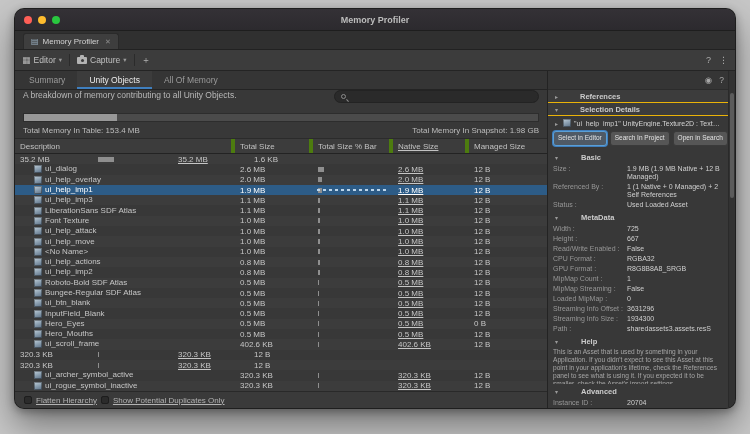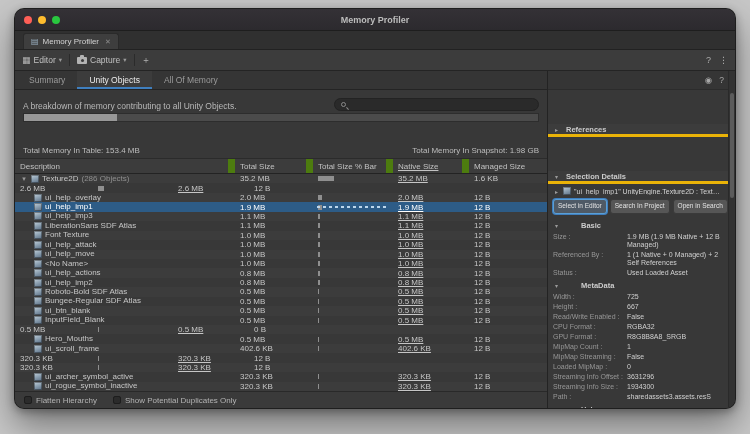--- a/index.html
+++ b/index.html
@@ -43,40 +43,40 @@
   .right{width:188px;flex:none;border-left:1px solid #232323;background:#383838;position:relative;
     display:flex;flex-direction:column;overflow:hidden;padding-right:7px;font-size:7px;color:#c4c4c4;}
 
   
   .viewtabs{height:19px;flex:none;background:#353535;border-bottom:1px solid #242424;display:flex;padding-left:2px;}
   .viewtab{padding:0 12px;display:flex;align-items:center;font-size:8.5px;color:#9b9b9b;position:relative;cursor:default;}
   .viewtab.active{color:#ececec;background:#3c3c3c;}
   .viewtab.active::after{content:"";position:absolute;left:0;right:0;bottom:0;height:2px;background:#3f7fbf;}
 
   
-  .desc-row{height:21px;flex:none;display:flex;align-items:flex-end;gap:8px;padding:0 8px;font-size:8.5px;color:#b8b8b8;}
+  .desc-row{height:21px;flex:none;display:flex;align-items:flex-start;gap:8px;padding:0 8px;font-size:8.5px;color:#b8b8b8;}
   .search{margin-left:auto;width:205px;height:13px;background:#2a2a2a;border:1px solid #232323;border-radius:7px;
     display:flex;align-items:center;gap:4px;padding:0 6px;}
   .search-glyph{width:5px;height:5px;border:1px solid #8a8a8a;border-radius:50%;position:relative;flex:none;}
   .search-glyph::after{content:"";position:absolute;width:3px;height:1px;background:#8a8a8a;transform:rotate(45deg);left:3.5px;top:4.5px;}
   .search-input{flex:1;background:transparent;border:none;outline:none;color:#d0d0d0;font-size:8px;font-family:inherit;min-width:0;}
 
   
   .membar-row{height:12px;flex:none;display:flex;align-items:center;padding:0 8px;}
   .membar{flex:1;height:9px;background:#4b4b4b;border:1px solid #2d2d2d;position:relative;overflow:hidden;}
   .membar-fill{position:absolute;left:0;top:0;bottom:0;background:#989898;}
 
   
-  .totals-row{height:15px;flex:none;display:flex;align-items:center;padding:0 8px;font-size:8px;color:#bdbdbd;margin-top:20px;}
+  .totals-row{height:15px;flex:none;display:flex;align-items:center;padding:0 8px;font-size:8px;color:#bdbdbd;}
   .totals-right{margin-left:auto;}
 
   
   .tbl-header{height:16px;flex:none;display:flex;background:#3c3c3c;border-top:1px solid #2b2b2b;border-bottom:1px solid #232323;
     font-size:8px;color:#c2c2c2;}
-  .hcell{display:flex;align-items:center;padding:0 5px;border-right:7px solid #4d7c0f;}
+  .hcell{display:flex;align-items:center;padding:0 5px;border-right:4px solid #4d7c0f;}
   .c-desc{flex:1;min-width:0;}
   .c-total{width:78px;flex:none;}
   .c-bar{width:80px;flex:none;position:relative;}
   .c-native{width:76px;flex:none;text-decoration:underline;}
   .c-managed{width:78px;flex:none;border-right:none;}
   .tbl-body{flex:1;min-height:0;display:flex;flex-direction:column;}
   .tbl-row{flex:1;min-height:0;display:flex;font-size:8px;color:#c6c6c6;}
   .tbl-row:nth-child(odd){background:#3c3c3c;}
   .tbl-row:nth-child(even){background:#383838;}
   .tbl-row.selected{background:#2d5c87;color:#fff;}
@@ -86,30 +86,30 @@
   .fold{width:8px;flex:none;font-size:7px;color:#9a9a9a;text-align:center;line-height:1;}
   .indent{width:11px;flex:none;}
   .tex-icon{width:8px;height:8px;flex:none;border-radius:1px;
     background:linear-gradient(160deg,#c2cfd9 0%,#8fa3b4 45%,#5a6e83 100%);box-shadow:inset 0 0 0 1px rgba(0,0,0,.35);}
   .bar{height:5px;min-width:1px;background:#8f8f8f;}
   .tbl-row.selected .c-bar::after{content:"";position:absolute;left:4px;right:4px;top:50%;height:2px;margin-top:-1px;
     background:repeating-linear-gradient(90deg,#bcd6ec 0 3px,transparent 3px 6px);}
 
   
   .tbl-footer{height:17px;flex:none;background:#3a3a3a;border-top:1px solid #292929;display:flex;align-items:center;
-    gap:16px;padding:0 9px;font-size:8px;color:#b3b3b3;}
+    gap:4px;padding:0 9px;font-size:8px;color:#b3b3b3;text-decoration:underline;}
   .chk-item{display:flex;align-items:center;gap:4px;}
   .chk{width:8px;height:8px;background:#2b2b2b;border:1px solid #1d1d1d;border-radius:2px;flex:none;}
 
   
   .panel-top{height:19px;flex:none;border-bottom:1px solid #2c2c2c;display:flex;justify-content:flex-end;align-items:center;
     gap:7px;padding:0 4px;color:#a8a8a8;font-size:8.5px;background:#353535;}
   .panel-body{flex:1;min-height:0;display:flex;flex-direction:column;overflow:hidden;}
-  .sec-head{flex:none;height:13px;display:flex;align-items:center;gap:6px;padding:0 5px;background:#3c3c3c;
-    border-bottom:3px solid #eab308;font-size:7.5px;font-weight:bold;color:#cccccc;margin-top:34px;}
+  .sec-head{flex:none;height:13px;display:flex;align-items:center;gap:20px;padding:0 5px;background:#3c3c3c;
+    border-bottom:1px solid #eab308;font-size:7.5px;font-weight:bold;color:#cccccc;}
   .sub-head{flex:none;display:flex;align-items:center;gap:21px;padding:3px 5px 2px;font-size:7.5px;font-weight:bold;color:#cccccc;}
   .fold-sm{font-size:6px;color:#9a9a9a;width:7px;text-align:center;}
   .obj-row{flex:none;display:flex;align-items:center;gap:3px;padding:3px 5px 1px;}
   .obj-label{flex:1;min-width:0;white-space:nowrap;overflow:hidden;text-overflow:ellipsis;color:#d4d4d4;font-size:7px;}
   .btn-row{flex:none;display:flex;gap:3px;padding:3px 5px 4px;}
   .dbtn{appearance:none;font-family:inherit;font-size:6.5px;line-height:1;color:#e3e3e3;background:#565656;
     border:1px solid #3a3a3a;border-radius:3px;padding:3px 4px;white-space:nowrap;}
   .dbtn.focused{border-color:#5a9fd6;box-shadow:0 0 0 1px #3f7fbf;background:#4f5a66;}
   .frow{display:flex;gap:4px;padding:1px 5px;line-height:1.15;}
   .flabel{width:70px;flex:none;color:#979797;}
@@ -193,34 +193,33 @@
       <div class="tbl-header">
         <div class="hcell c-desc">Description</div>
         <div class="hcell c-total">Total Size</div>
         <div class="hcell c-bar">Total Size % Bar</div>
         <div class="hcell c-native">Native Size</div>
         <div class="hcell c-managed">Managed Size</div>
       </div>
 
       <div class="tbl-body">
           <div class="tbl-row group">
-            <div class="cell c-desc">
-              <span class="fold">▾</span>
-              <span class="tex-icon"></span>
-              <span class="rname">Texture2D</span>
-              <span class="count">(286 Objects)</span>
-            </div>
             <div class="cell c-total">35.2 MB</div>
             <div class="cell c-bar">
               <span class="bar" style="width: 23%;"></span>
             </div>
             <div class="cell c-native">35.2 MB</div>
             <div class="cell c-managed">1.6 KB</div>
           </div>
           <div class="tbl-row">
+            <div class="cell c-desc">
+              <span class="indent"></span>
+              <span class="tex-icon"></span>
+              <span class="rname">ui_dialog</span>
+            </div>
             <div class="cell c-total">2.6 MB</div>
             <div class="cell c-bar">
               <span class="bar" style="width: 8%;"></span>
             </div>
             <div class="cell c-native">2.6 MB</div>
             <div class="cell c-managed">12 B</div>
           </div>
           <div class="tbl-row">
             <div class="cell c-desc">
               <span class="indent"></span>
@@ -397,20 +396,25 @@
               <span class="rname">InputField_Blank</span>
             </div>
             <div class="cell c-total">0.5 MB</div>
             <div class="cell c-bar">
               <span class="bar" style="width: 1.5%;"></span>
             </div>
             <div class="cell c-native">0.5 MB</div>
             <div class="cell c-managed">12 B</div>
           </div>
           <div class="tbl-row">
+            <div class="cell c-desc">
+              <span class="indent"></span>
+              <span class="tex-icon"></span>
+              <span class="rname">Hero_Eyes</span>
+            </div>
             <div class="cell c-total">0.5 MB</div>
             <div class="cell c-bar">
               <span class="bar" style="width: 1.5%;"></span>
             </div>
             <div class="cell c-native">0.5 MB</div>
             <div class="cell c-managed">0 B</div>
           </div>
           <div class="tbl-row">
             <div class="cell c-desc">
               <span class="indent"></span>

